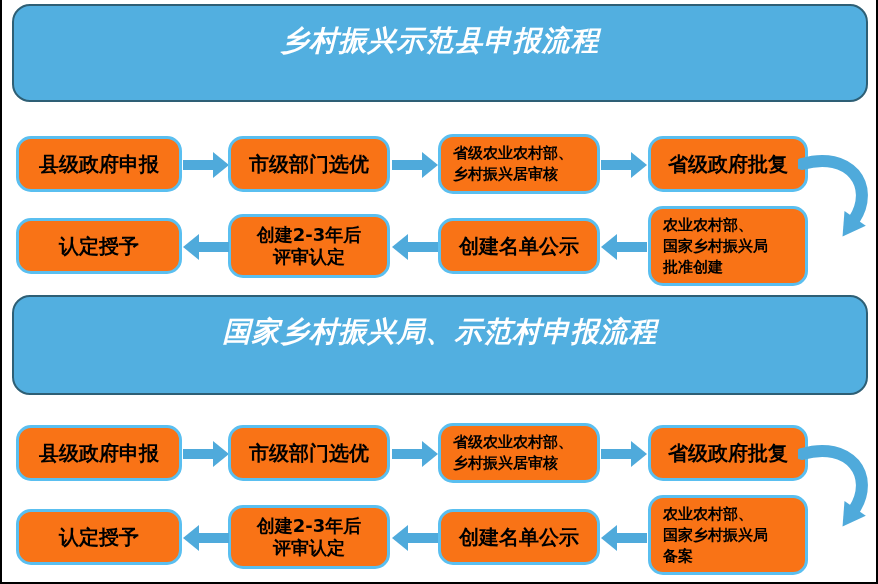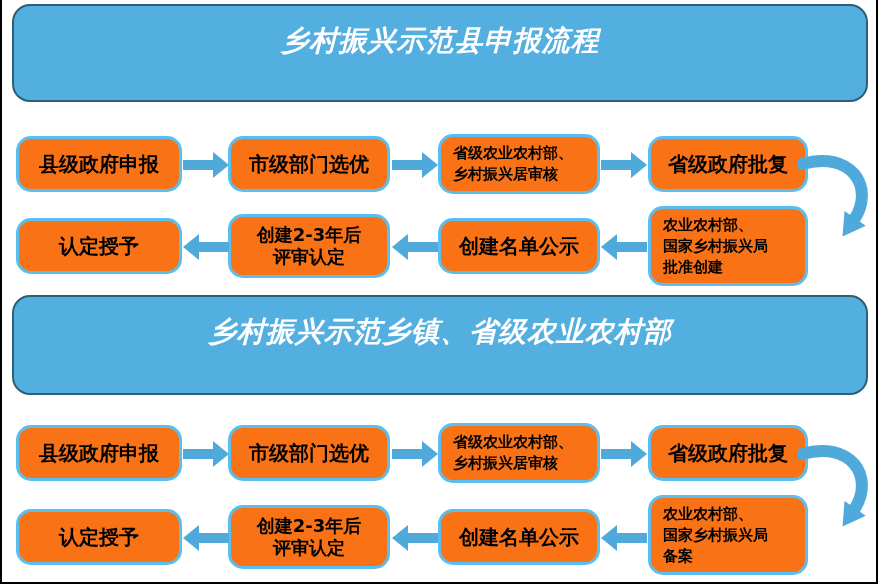--- a/index.html
+++ b/index.html
@@ -123,21 +123,21 @@
   </div>
   <div class="harrow left" style="left:181px;top:234px;">
     <div class="shaft"></div>
     <div class="head"></div>
   </div>
   <div class="box" style="left:14px;top:218px;width:166px;height:56px;">
     <span class="lbl">认定授予</span>
   </div>
 
   <div class="banner" style="top:295px;height:100px;">
-    <div class="title">乡村振兴示范乡镇、省级农业农村部</div>
+    <div class="title">国家乡村振兴局、示范村申报流程</div>
   </div>
 
   <div class="box" style="left:14px;top:425px;width:166px;height:56px;">
     <span class="lbl">县级政府申报</span>
   </div>
   <div class="harrow right" style="left:181px;top:441px;">
     <div class="shaft"></div>
     <div class="head"></div>
   </div>
   <div class="box" style="left:226px;top:425px;width:162px;height:56px;">

